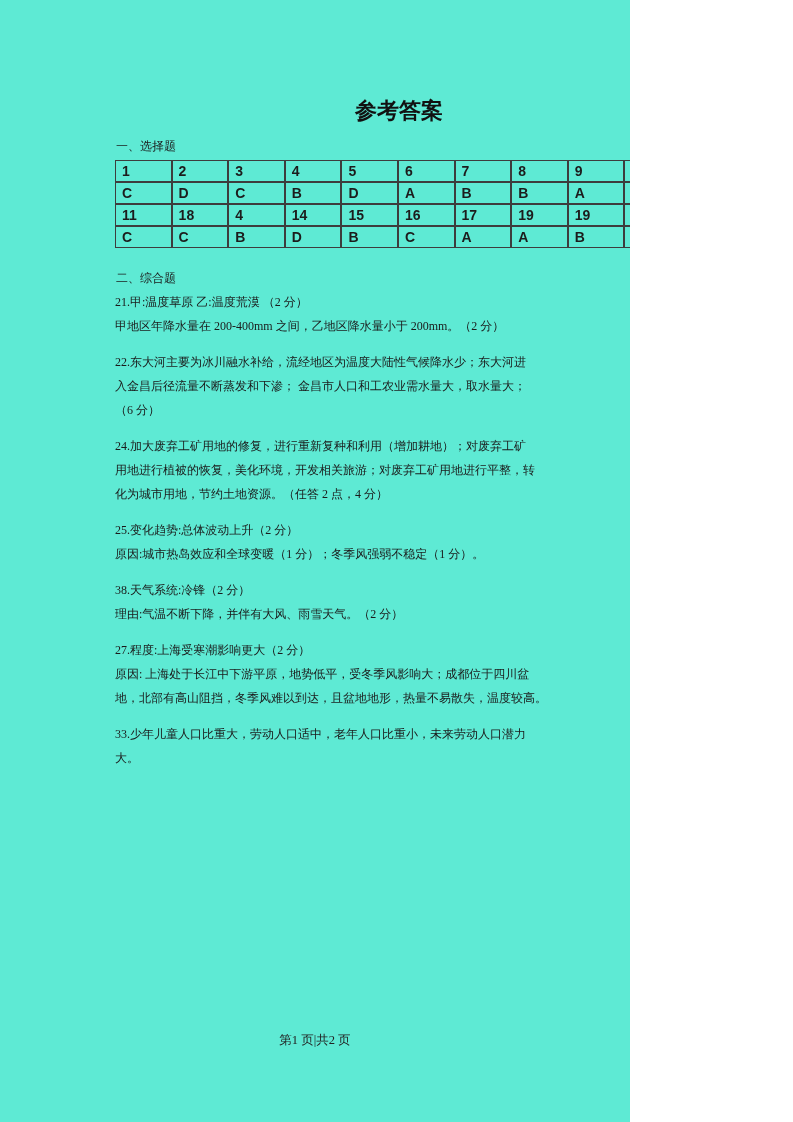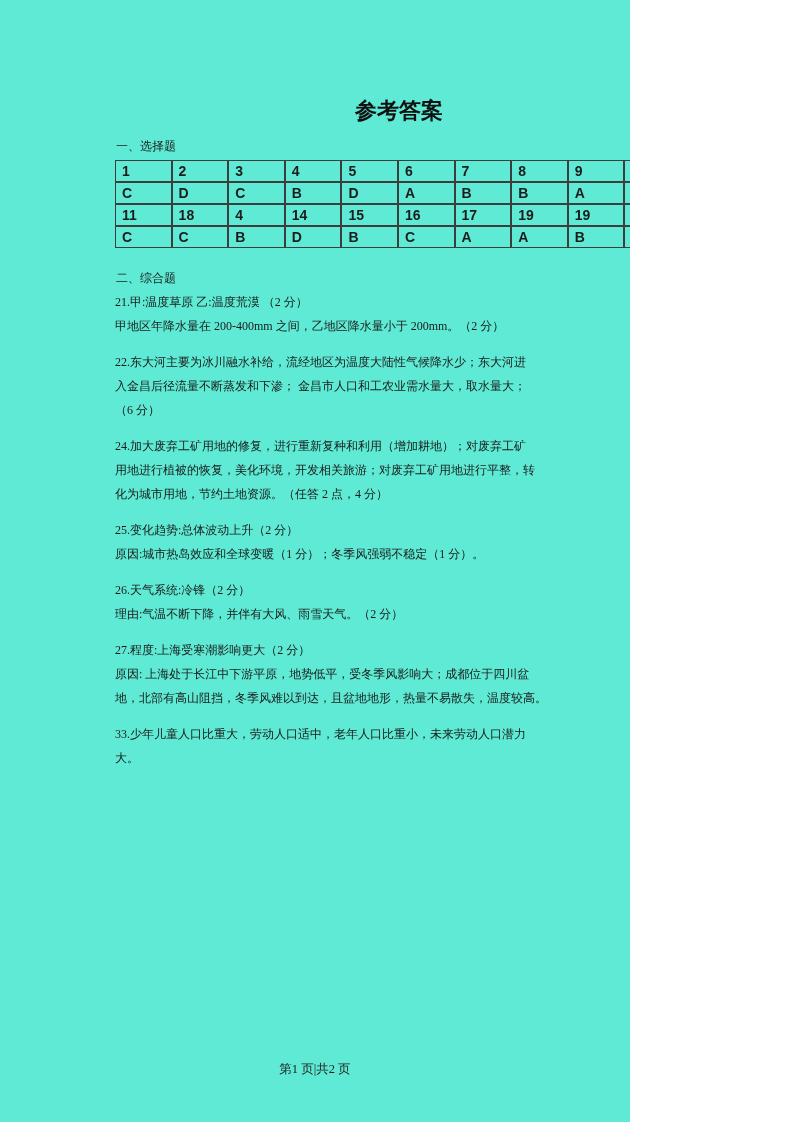--- a/index.html
+++ b/index.html
@@ -63,21 +63,20 @@
   }
   .items-wrap{margin-top:2px;}
   .page-footer{
     position:absolute;
     left:0;right:0;
     top:1032px;
     text-align:center;
     font-size:12.5px;
     line-height:16px;
     color:#222;
-    margin-top:29px;
   }
 </style>
 </head>
 <body>
 
 <div class="page">
   <div class="content">
 
     <h1 class="doc-title">参考答案</h1>
 
@@ -142,21 +141,21 @@
       <p class="item">21.甲:温度草原 乙:温度荒漠 （2 分）
 甲地区年降水量在 200-400mm 之间，乙地区降水量小于 200mm。（2 分）</p>
       <p class="item">22.东大河主要为冰川融水补给，流经地区为温度大陆性气候降水少；东大河进
 入金昌后径流量不断蒸发和下渗； 金昌市人口和工农业需水量大，取水量大；
 （6 分）</p>
       <p class="item">24.加大废弃工矿用地的修复，进行重新复种和利用（增加耕地）；对废弃工矿
 用地进行植被的恢复，美化环境，开发相关旅游；对废弃工矿用地进行平整，转
 化为城市用地，节约土地资源。（任答 2 点，4 分）</p>
       <p class="item">25.变化趋势:总体波动上升（2 分）
 原因:城市热岛效应和全球变暖（1 分）；冬季风强弱不稳定（1 分）。</p>
-      <p class="item">26.天气系统:冷锋（2 分）
+      <p class="item">38.天气系统:冷锋（2 分）
 理由:气温不断下降，并伴有大风、雨雪天气。（2 分）</p>
       <p class="item">27.程度:上海受寒潮影响更大（2 分）
 原因: 上海处于长江中下游平原，地势低平，受冬季风影响大；成都位于四川盆
 地，北部有高山阻挡，冬季风难以到达，且盆地地形，热量不易散失，温度较高。</p>
       <p class="item">33.少年儿童人口比重大，劳动人口适中，老年人口比重小，未来劳动人口潜力
 大。</p>
     </div>
 
   </div>
 

